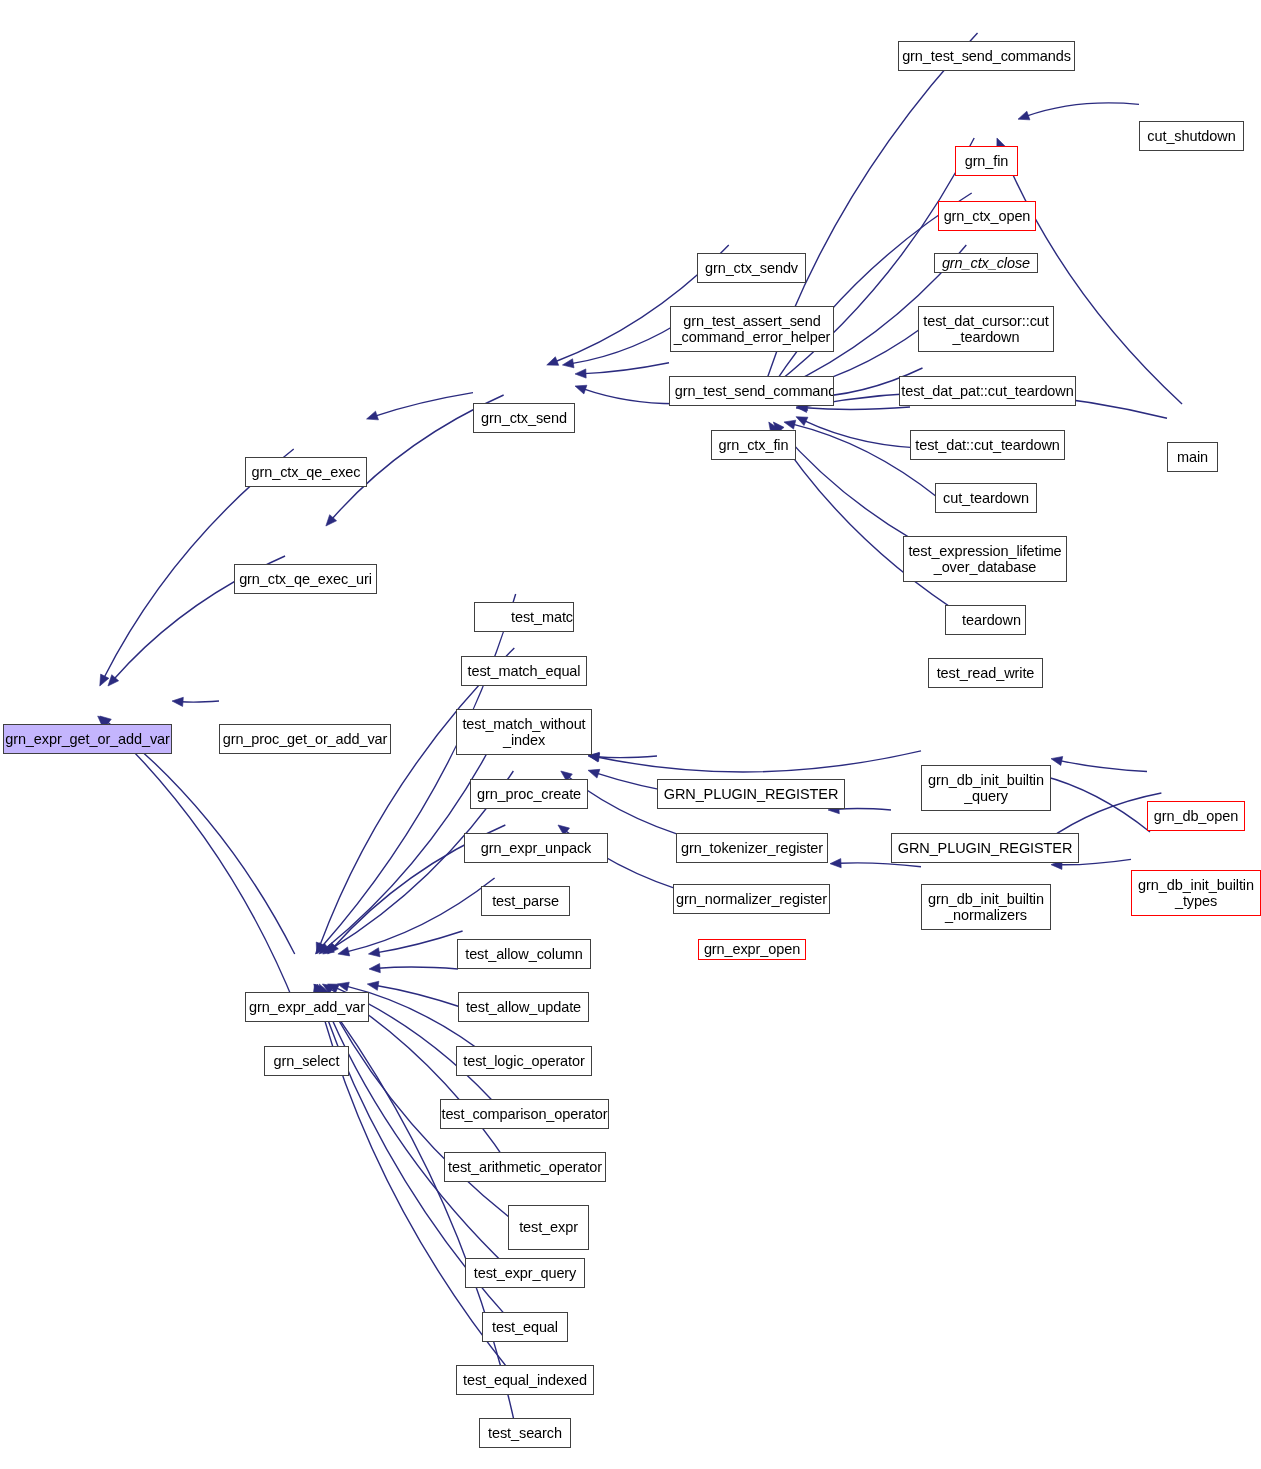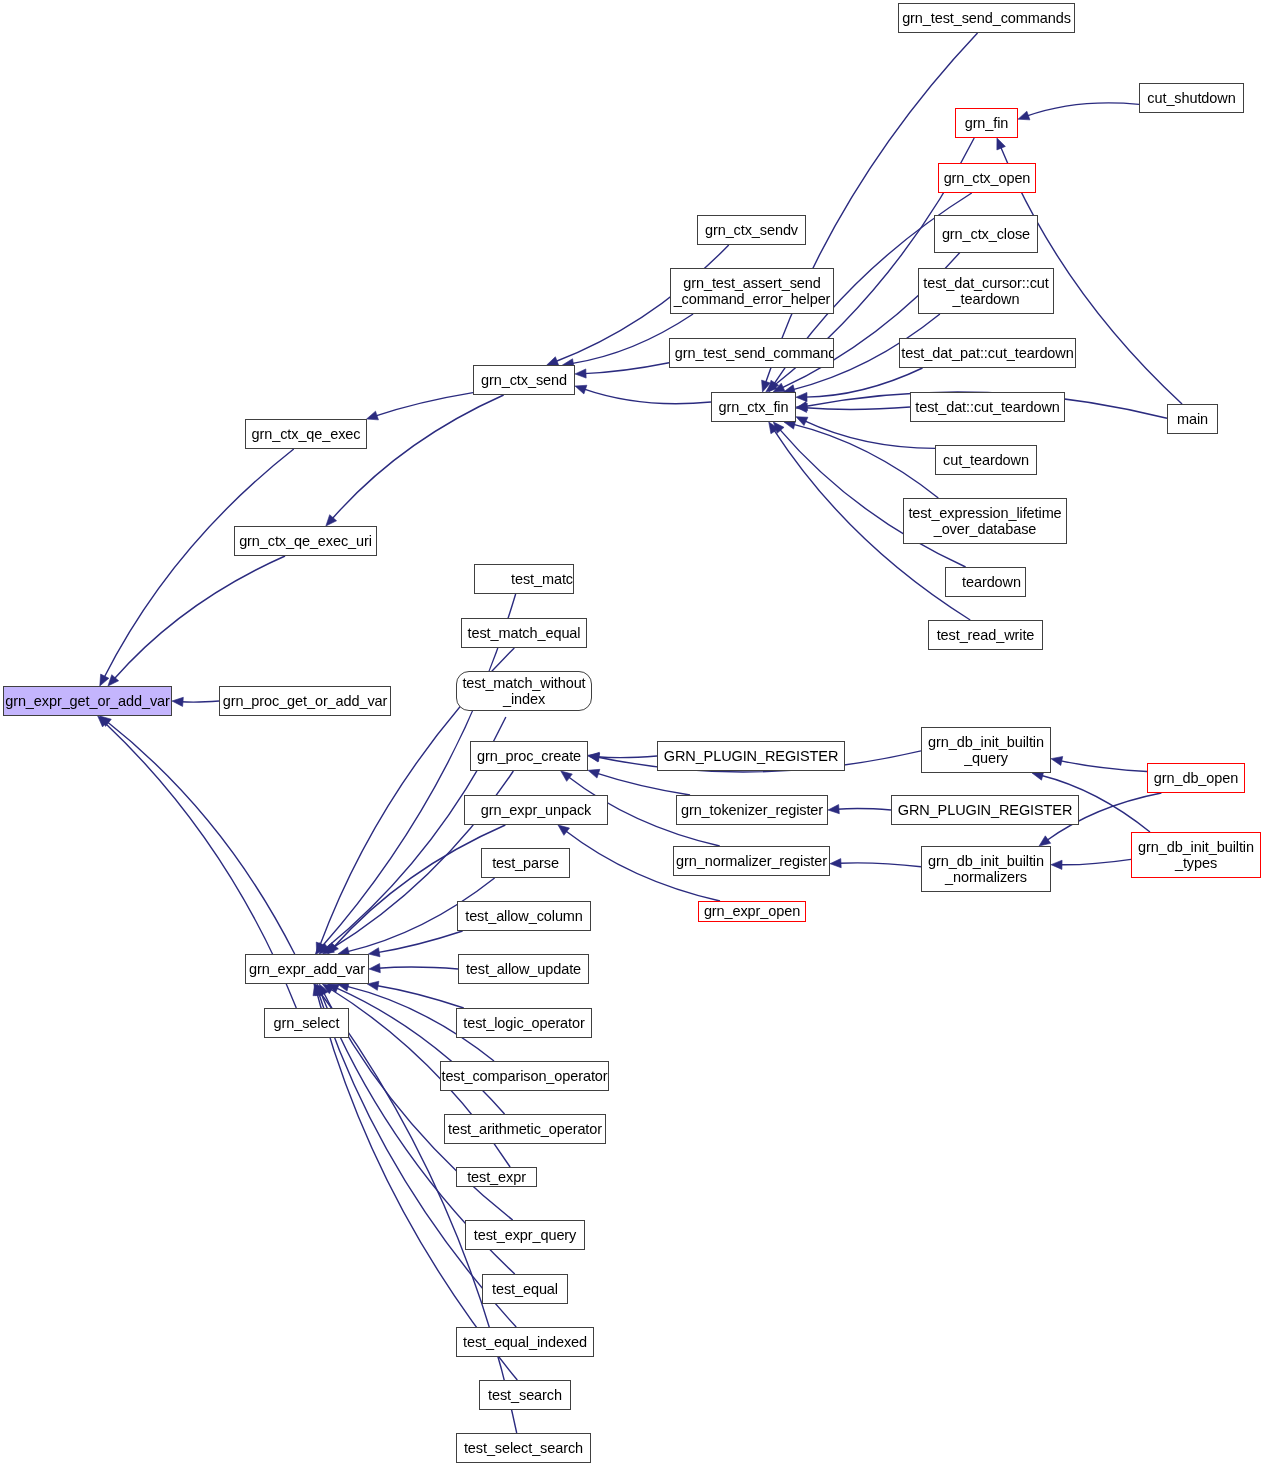--- a/index.html
+++ b/index.html
@@ -39,20 +39,21 @@
     display: flex;
     align-items: center;
     justify-content: center;
     text-align: center;
     font-size: 14.5px;
     color: #000000;
     line-height: 1.12;
     letter-spacing: -0.1px;
     white-space: pre;
     overflow: hidden;
+    margin-top: 38px;
   }
   .node-box.highlight {
     background: #c4b5fd;
   }
   .node-box.red {
     border-color: #ff0000;
   }
 </style>
 </head>
 <body>
@@ -176,44 +177,44 @@
       <div class="node-box" style="left: 473px; top: 365px; width: 102px; height: 30px;">grn_ctx_send</div>
       <div class="node-box" style="left: 697px; top: 215px; width: 109px; height: 30px;">grn_ctx_sendv</div>
       <div class="node-box" style="left: 670px; top: 268px; width: 164px; height: 46px;">grn_test_assert_send
 _command_error_helper</div>
       <div class="node-box" style="left: 669px; top: 338px; width: 165px; height: 30px; padding-left: 8px;">grn_test_send_command</div>
       <div class="node-box" style="left: 711px; top: 392px; width: 85px; height: 30px;">grn_ctx_fin</div>
       <div class="node-box" style="left: 898px; top: 3px; width: 177px; height: 30px;">grn_test_send_commands</div>
       <div class="node-box" style="left: 1139px; top: 83px; width: 105px; height: 30px;">cut_shutdown</div>
       <div class="node-box red" style="left: 955px; top: 108px; width: 63px; height: 30px;">grn_fin</div>
       <div class="node-box red" style="left: 938px; top: 163px; width: 98px; height: 30px;">grn_ctx_open</div>
-      <div class="node-box" style="left: 934px; top: 215px; width: 104px; height: 38px;">grn_ctx_close</div>
+      <div class="node-box" style="left: 934px; top: 215px; width: 104px; height: 20px; font-style: italic;">grn_ctx_close</div>
       <div class="node-box" style="left: 918px; top: 268px; width: 136px; height: 46px;">test_dat_cursor::cut
 _teardown</div>
       <div class="node-box" style="left: 899px; top: 338px; width: 177px; height: 30px;">test_dat_pat::cut_teardown</div>
       <div class="node-box" style="left: 910px; top: 392px; width: 155px; height: 30px;">test_dat::cut_teardown</div>
       <div class="node-box" style="left: 935px; top: 445px; width: 102px; height: 30px;">cut_teardown</div>
       <div class="node-box" style="left: 903px; top: 498px; width: 164px; height: 46px;">test_expression_lifetime
 _over_database</div>
       <div class="node-box" style="left: 945px; top: 567px; width: 81px; height: 30px; padding-left: 12px;">teardown</div>
       <div class="node-box" style="left: 928px; top: 620px; width: 115px; height: 30px;">test_read_write</div>
       <div class="node-box" style="left: 1167px; top: 404px; width: 51px; height: 30px;">main</div>
       <div class="node-box" style="left: 474px; top: 564px; width: 100px; height: 30px; padding-left: 44px;">test_match</div>
       <div class="node-box" style="left: 461px; top: 618px; width: 126px; height: 30px;">test_match_equal</div>
-      <div class="node-box" style="left: 456px; top: 671px; width: 136px; height: 40px; border-radius: 13px;">test_match_without
+      <div class="node-box" style="left: 456px; top: 671px; width: 136px; height: 46px;">test_match_without
 _index</div>
       <div class="node-box" style="left: 470px; top: 741px; width: 118px; height: 30px;">grn_proc_create</div>
       <div class="node-box" style="left: 464px; top: 795px; width: 144px; height: 30px;">grn_expr_unpack</div>
       <div class="node-box" style="left: 481px; top: 848px; width: 89px; height: 30px;">test_parse</div>
       <div class="node-box" style="left: 457px; top: 901px; width: 134px; height: 30px;">test_allow_column</div>
       <div class="node-box" style="left: 458px; top: 954px; width: 131px; height: 30px;">test_allow_update</div>
       <div class="node-box" style="left: 456px; top: 1008px; width: 136px; height: 30px;">test_logic_operator</div>
       <div class="node-box" style="left: 440px; top: 1061px; width: 169px; height: 30px;">test_comparison_operator</div>
       <div class="node-box" style="left: 444px; top: 1114px; width: 162px; height: 30px;">test_arithmetic_operator</div>
-      <div class="node-box" style="left: 456px; top: 1167px; width: 81px; height: 20px;">test_expr</div>
+      <div class="node-box" style="left: 508px; top: 1167px; width: 81px; height: 45px;">test_expr</div>
       <div class="node-box" style="left: 465px; top: 1220px; width: 120px; height: 30px;">test_expr_query</div>
       <div class="node-box" style="left: 482px; top: 1274px; width: 86px; height: 30px;">test_equal</div>
       <div class="node-box" style="left: 456px; top: 1327px; width: 138px; height: 30px;">test_equal_indexed</div>
       <div class="node-box" style="left: 479px; top: 1380px; width: 92px; height: 30px;">test_search</div>
       <div class="node-box" style="left: 456px; top: 1433px; width: 135px; height: 30px;">test_select_search</div>
       <div class="node-box" style="left: 245px; top: 954px; width: 124px; height: 30px;">grn_expr_add_var</div>
       <div class="node-box" style="left: 264px; top: 1008px; width: 85px; height: 30px;">grn_select</div>
       <div class="node-box" style="left: 657px; top: 741px; width: 188px; height: 30px;">GRN_PLUGIN_REGISTER</div>
       <div class="node-box" style="left: 676px; top: 795px; width: 152px; height: 30px;">grn_tokenizer_register</div>
       <div class="node-box" style="left: 673px; top: 846px; width: 157px; height: 30px;">grn_normalizer_register</div>

